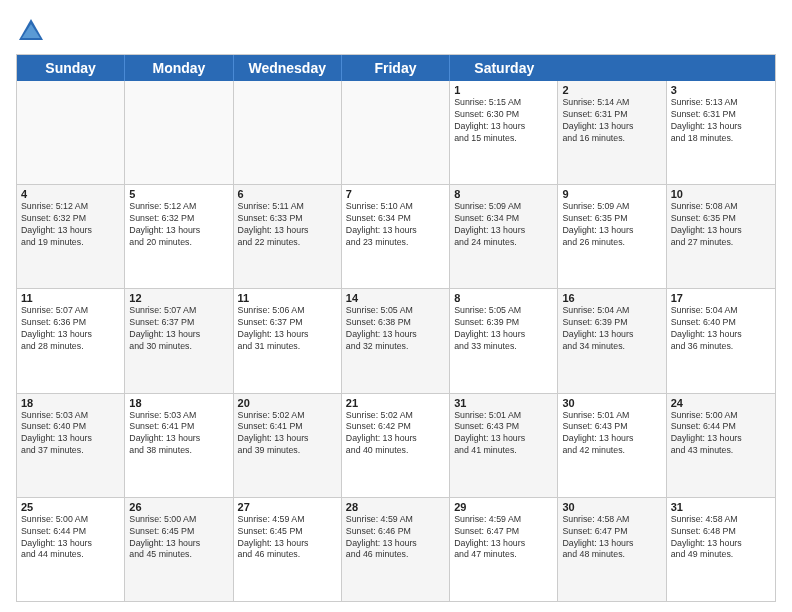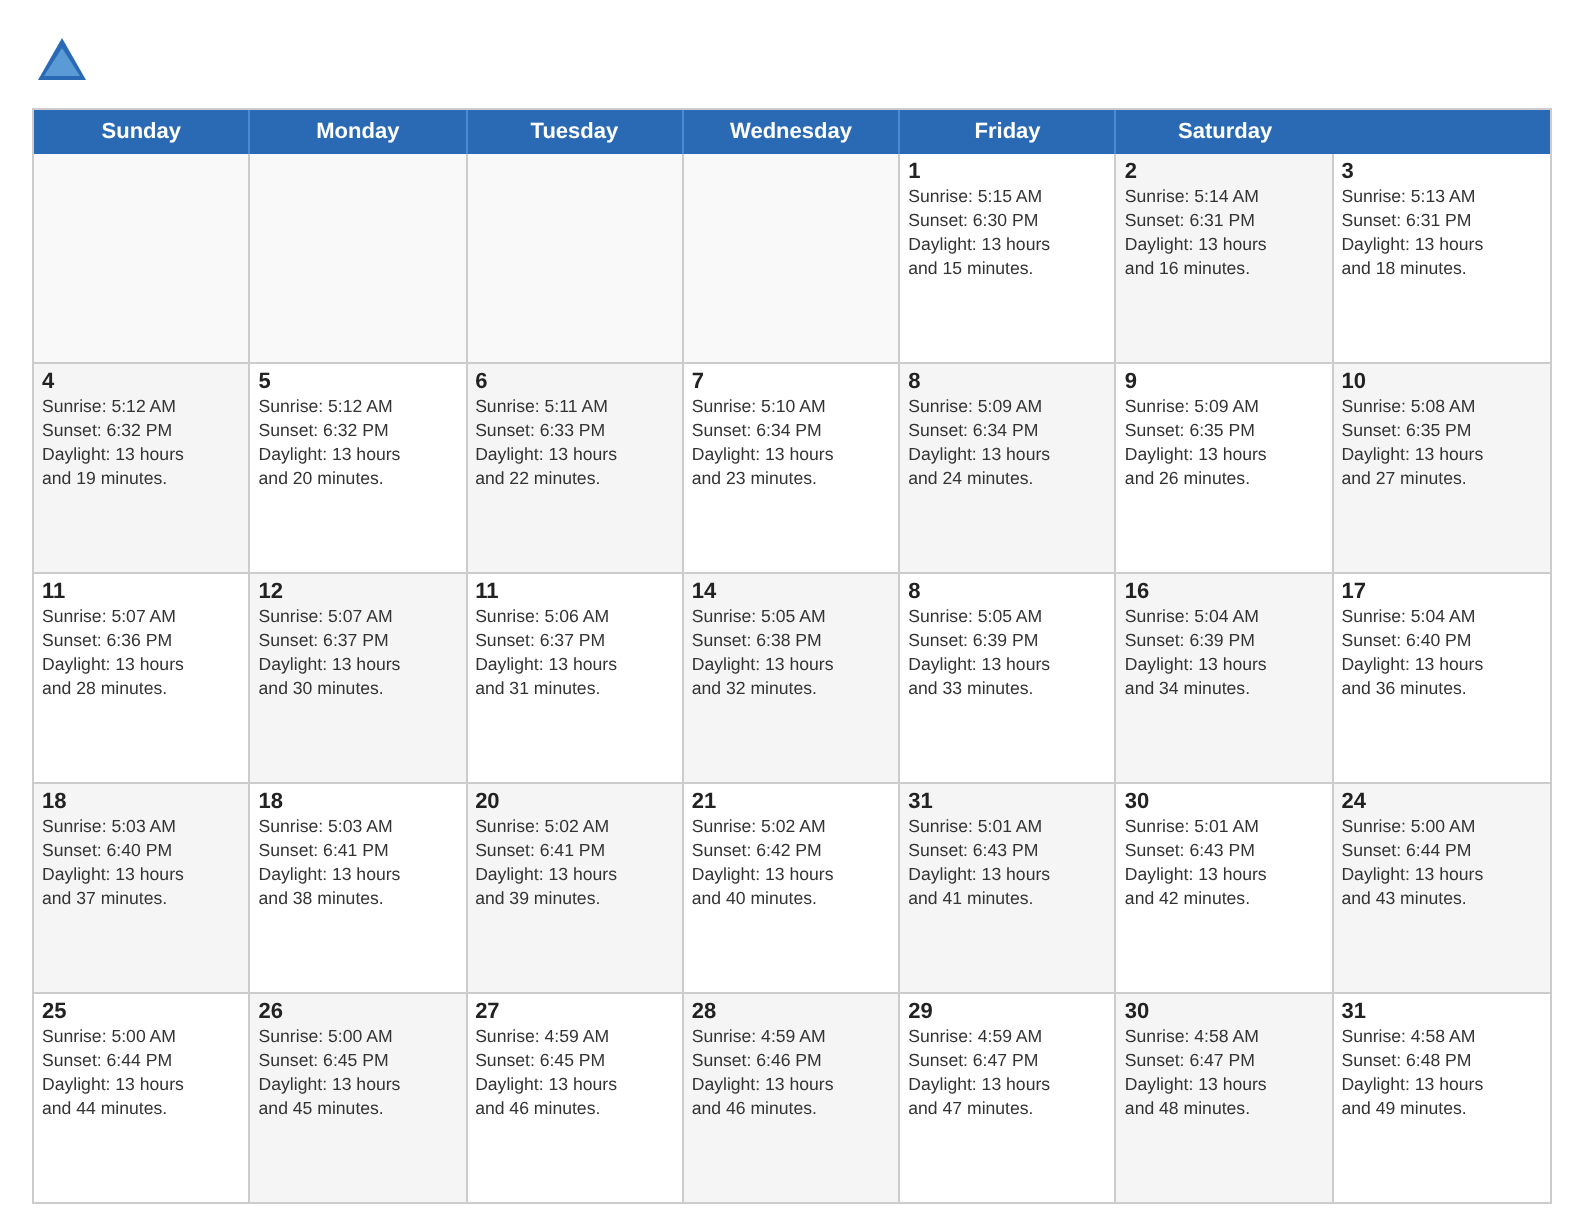--- a/index.html
+++ b/index.html
@@ -66,21 +66,21 @@
       flex-direction: column;
       border: 1px solid #ccc;
     }
     .cal-header-row {
       display: grid;
       grid-template-columns: repeat(7, 1fr);
       background: #2a6ab5;
     }
     .cal-header-cell {
       color: #fff;
-      font-size: 11px;
+      font-size: 14px;
       font-weight: bold;
       padding: 5px 4px;
       text-align: center;
       border-right: 1px solid #4a8ad5;
     }
     .cal-header-cell:last-child { border-right: none; }
     .cal-body {
       flex: 1;
       display: flex;
       flex-direction: column;
@@ -139,21 +139,20 @@
     <div class="title-block">
       <div class="title-month"></div>
       <div class="title-location"></div>
     </div>
   </div>
 
   <div class="calendar">
     <div class="cal-header-row">
     <div class="cal-header-cell">Sunday</div>
         <div class="cal-header-cell">Monday</div>
-        <div class="cal-header-cell">Tuesday</div>
         <div class="cal-header-cell">Wednesday</div>
         <div class="cal-header-cell">Friday</div>
         <div class="cal-header-cell">Saturday</div>
       </div>
     <div class="cal-body">
     <div class="cal-row">
           <div class="cal-cell empty-cell"></div>
           <div class="cal-cell empty-cell"></div>
           <div class="cal-cell empty-cell"></div>
           <div class="cal-cell empty-cell"></div>

